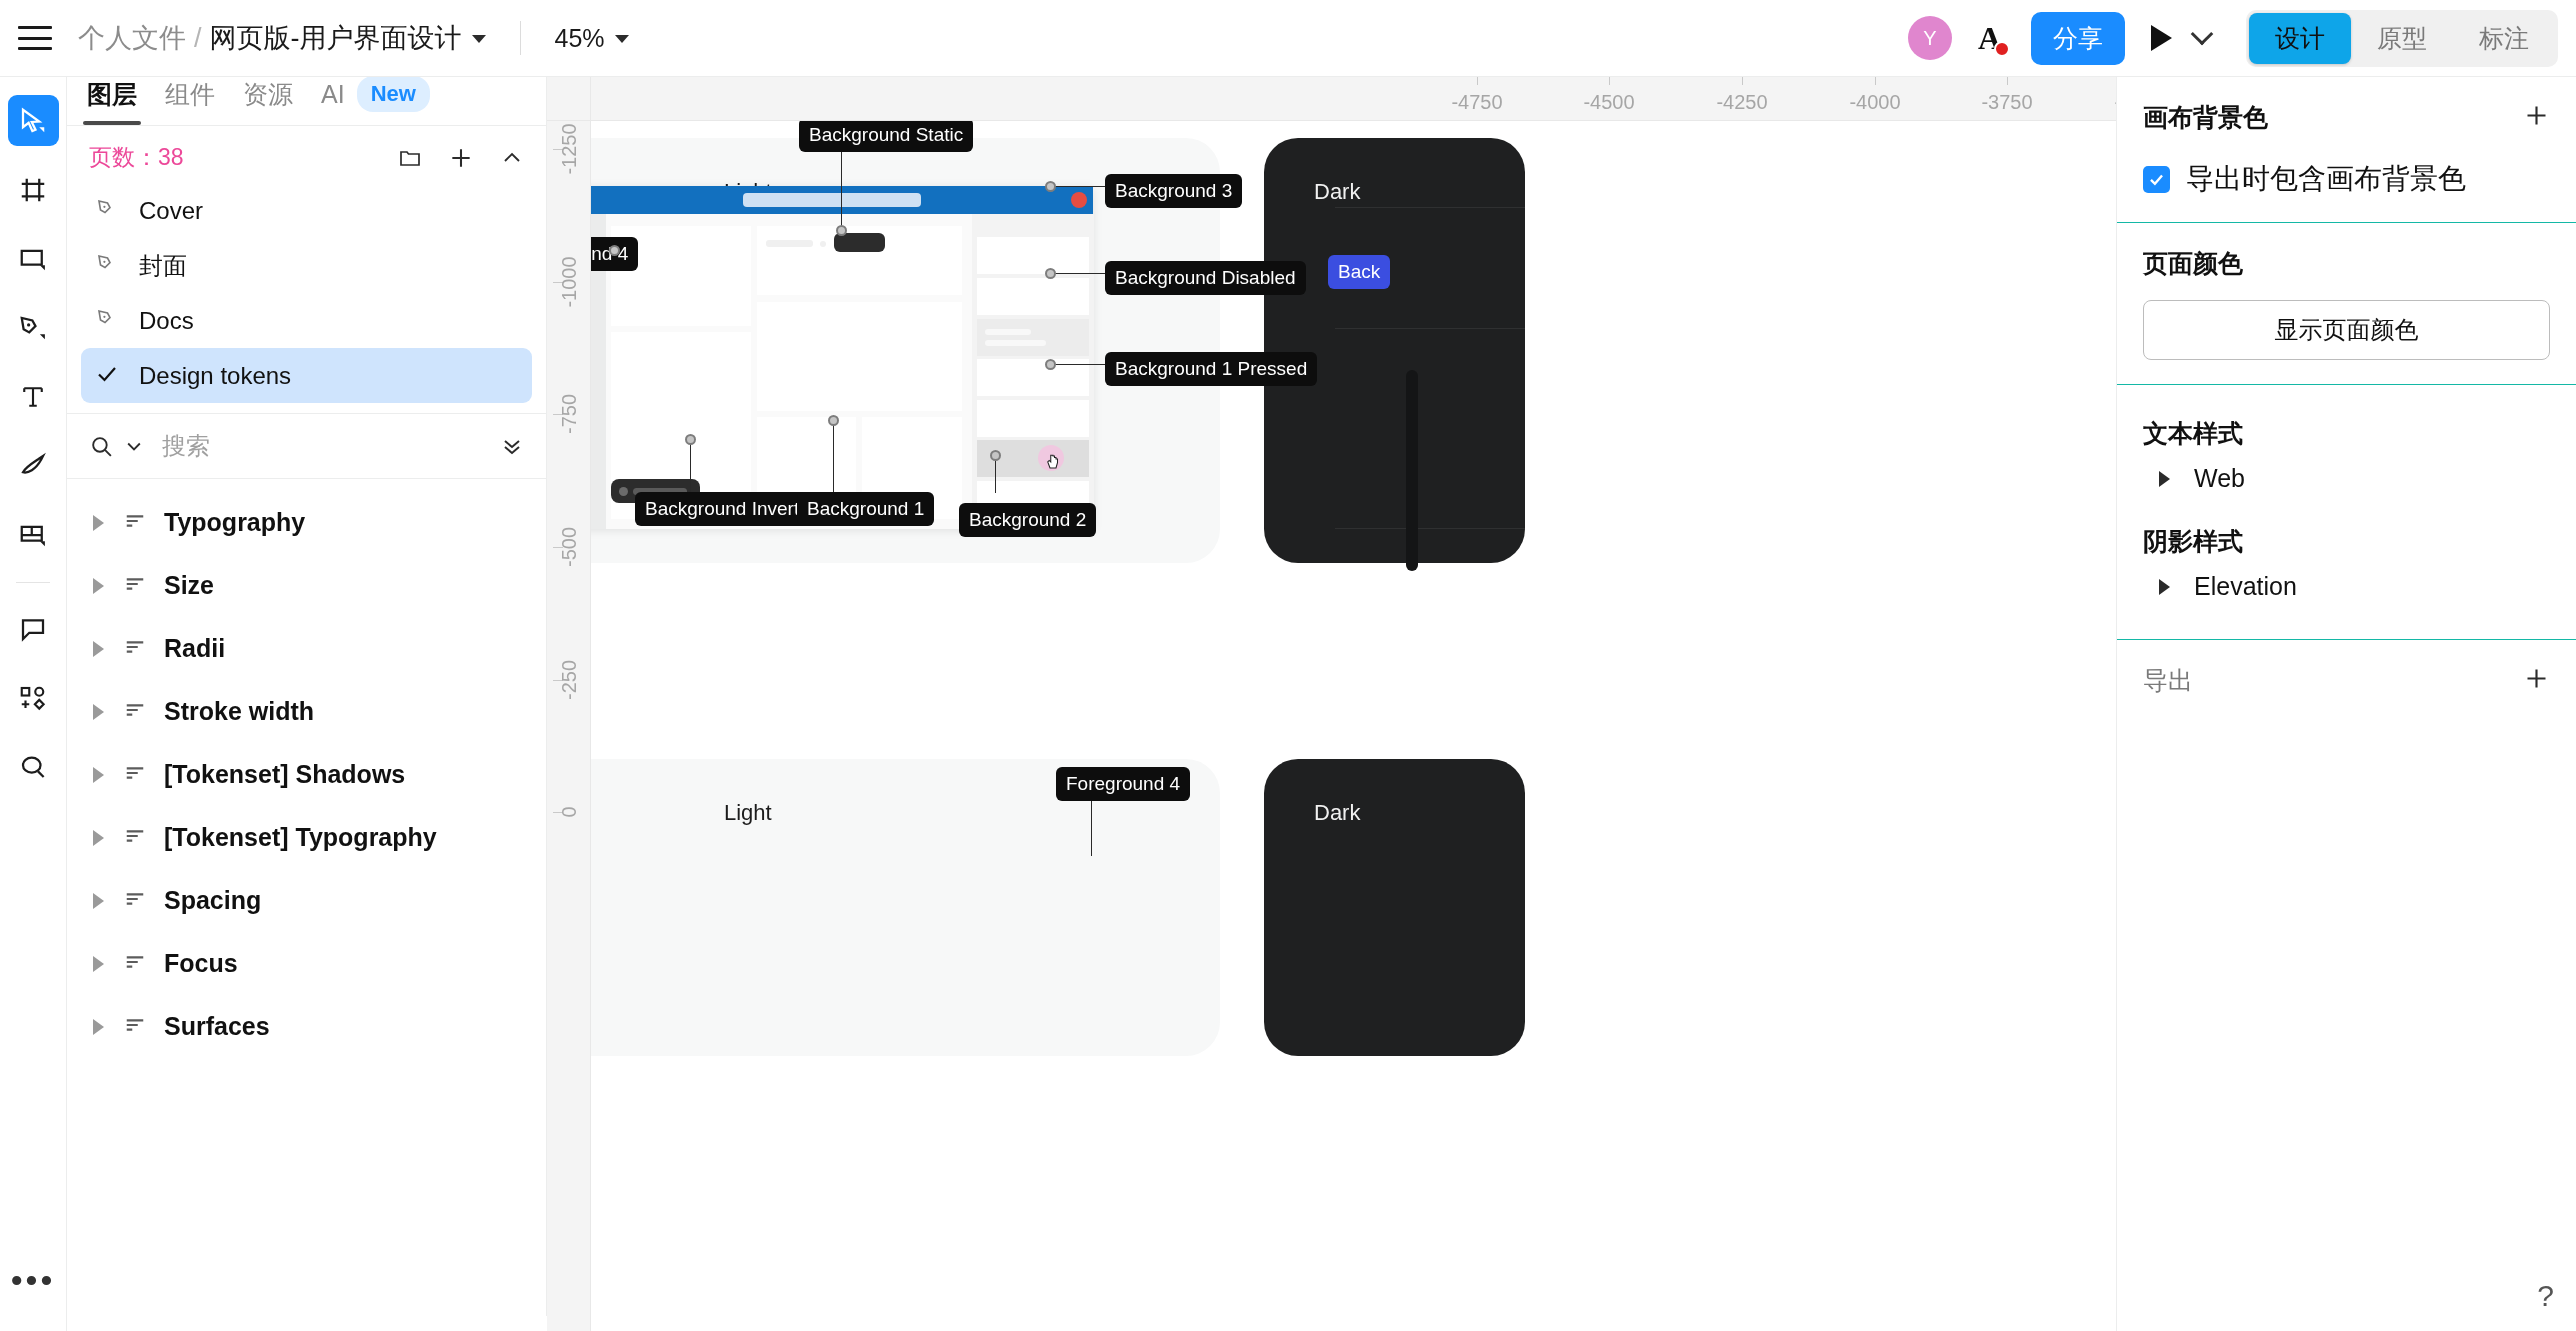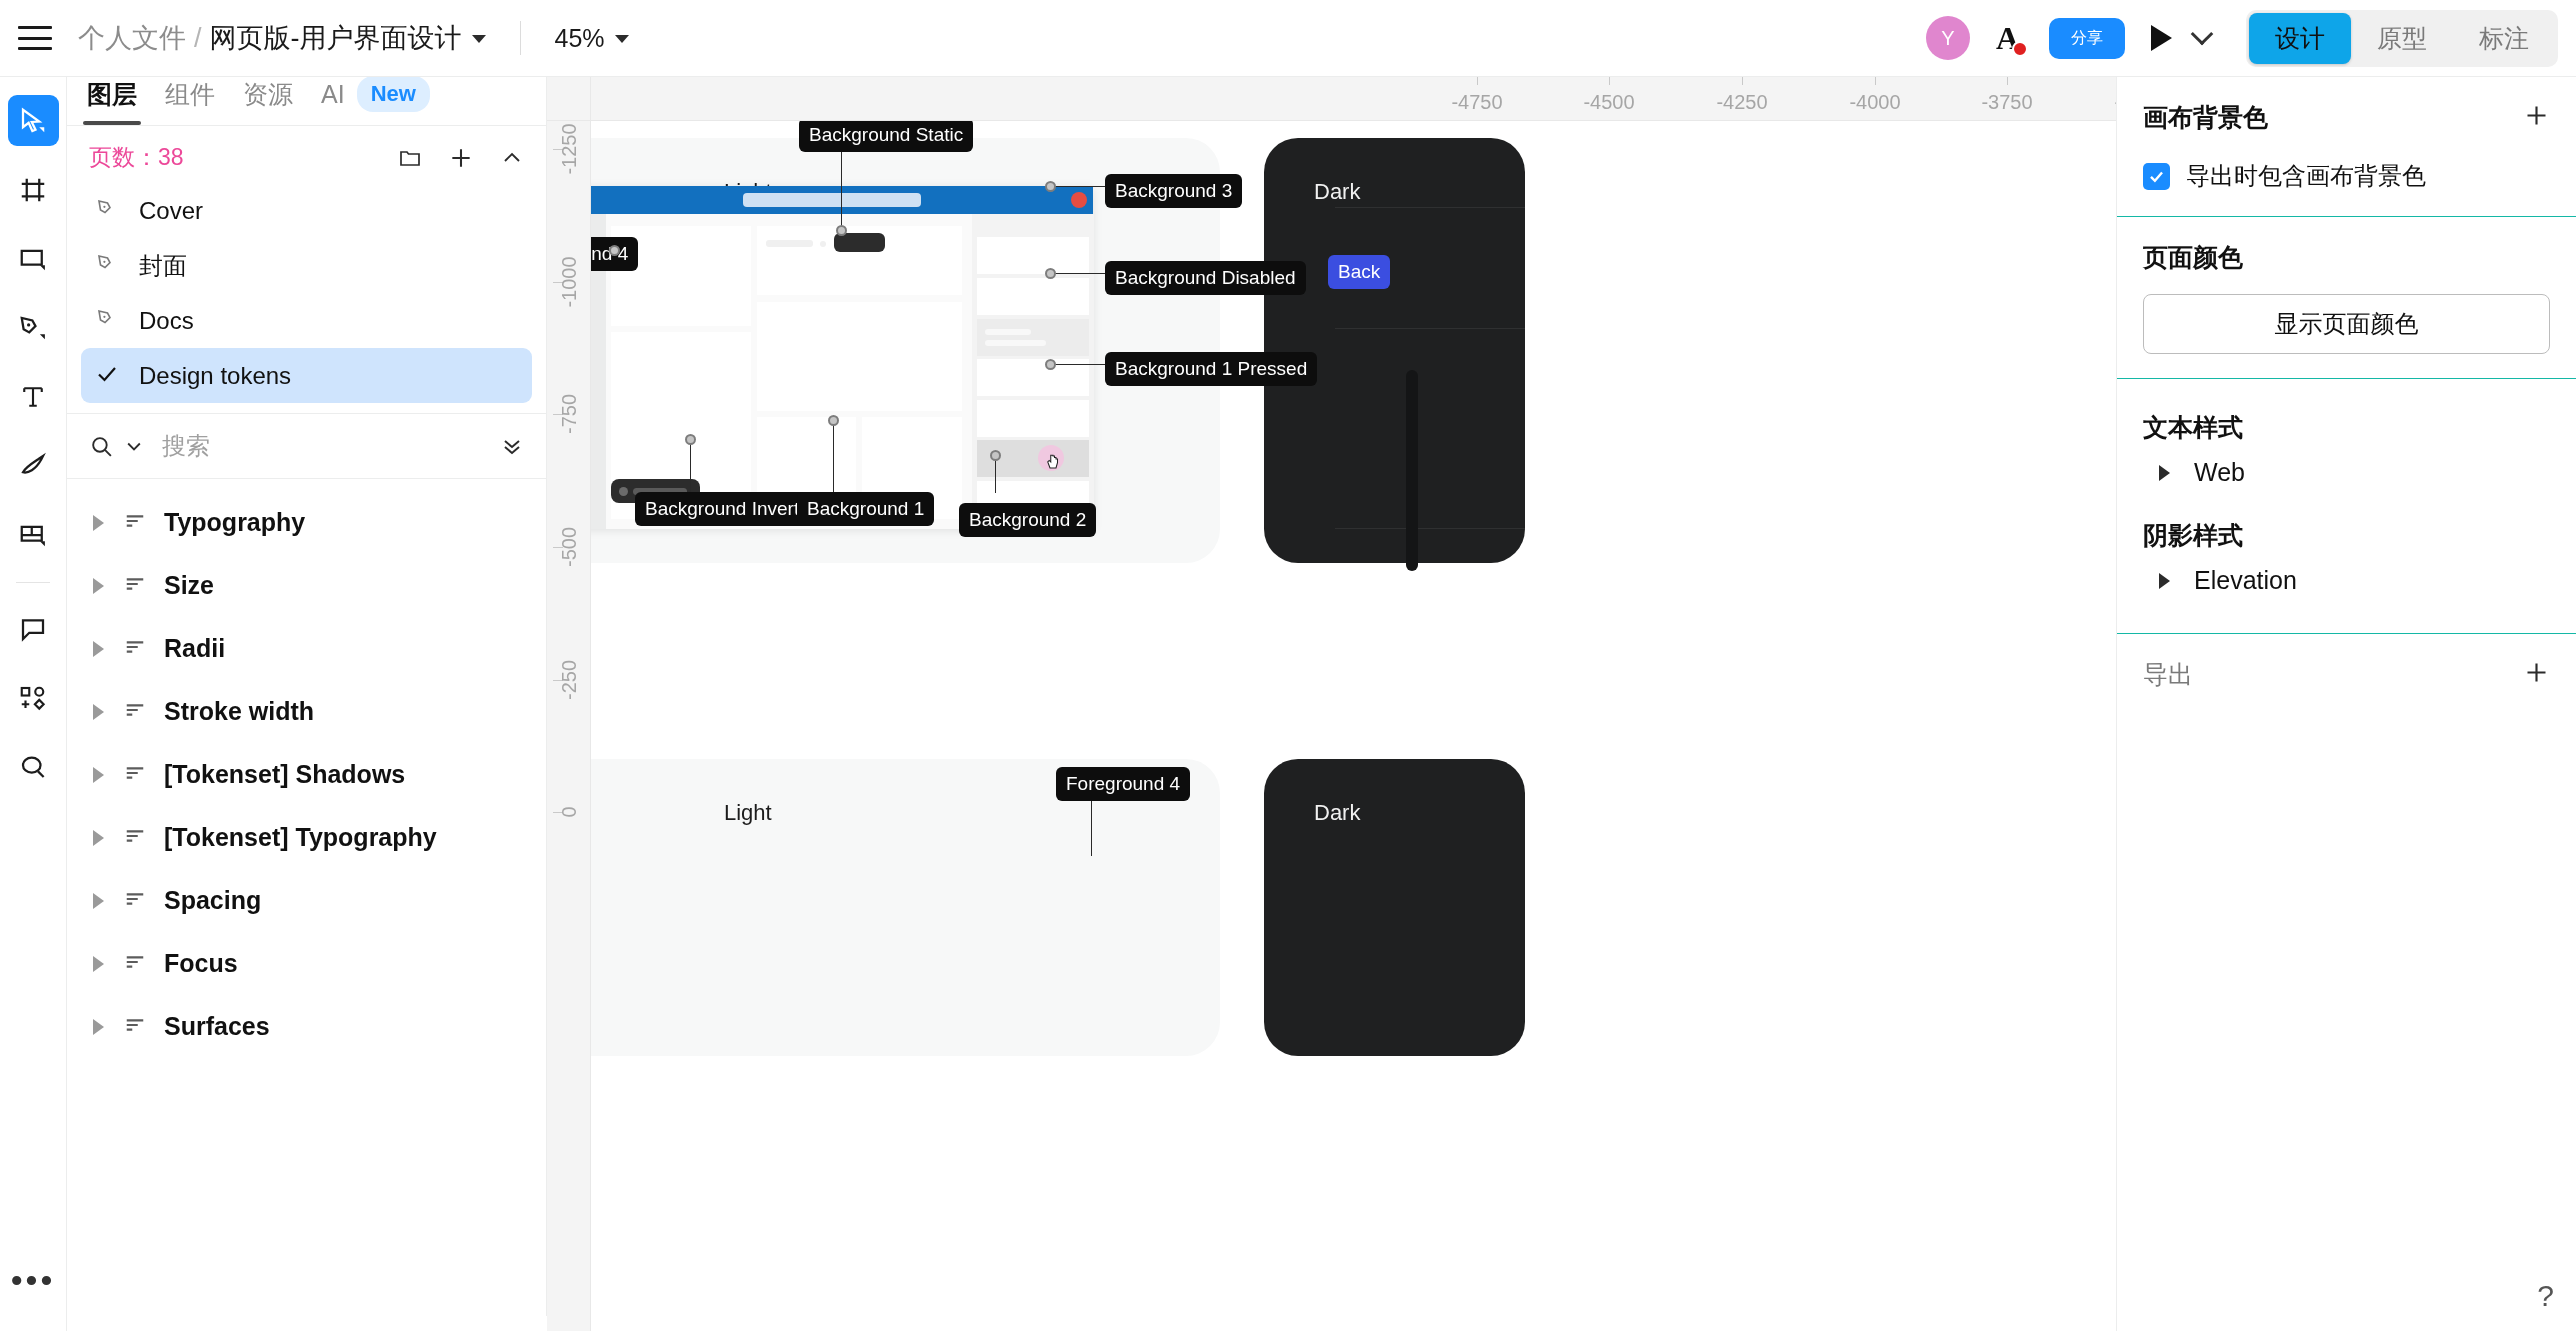--- a/index.html
+++ b/index.html
@@ -28,21 +28,21 @@
     border-top: 8px solid #2b2b2b; position: relative; top: -4px; }
   .vdivider { width: 1px; height: 34px; background: #dcdcdc; margin: 0 34px; }
   .zoomctl { display: flex; align-items: baseline; font-size: 25px; color: #1a1a1a; cursor: pointer; }
   .topbar-right { margin-left: auto; display: flex; align-items: center; padding-right: 18px; gap: 0; }
   .avatar { width: 44px; height: 44px; border-radius: 50%; background: #e086ce;
     color: #fff; font-size: 20px; display:flex; align-items:center; justify-content:center; cursor:pointer; }
   .fonticon { position: relative; margin-left: 26px; font-size: 32px; font-weight: bold;
     color: #111; font-family: "Liberation Serif", serif; cursor: pointer; line-height: 1; }
   .fonticon .dot { position: absolute; right: -9px; bottom: -3px; width: 16px; height: 16px;
     border-radius: 50%; background: #e02020; border: 2px solid #fff; }
-  .share-btn { margin-left: 30px; background: #1a8cff; color: #fff; font-size: 16px;
+  .share-btn { margin-left: 30px; background: #1a8cff; color: #fff; font-size: 25px;
     padding: 10px 22px; border-radius: 10px; cursor: pointer; }
   .play-btn { margin-left: 26px; width: 0; height: 0; border-top: 13px solid transparent;
     border-bottom: 13px solid transparent; border-left: 21px solid #111; cursor: pointer; }
   .chev-down { margin-left: 22px; width: 16px; height: 16px; border-right: 3px solid #333;
     border-bottom: 3px solid #333; transform: rotate(45deg); margin-top: -8px; cursor:pointer; }
   .seg { margin-left: 36px; display: flex; background: #f0f0f0; border-radius: 10px; padding: 3px; }
   .seg .s { font-size: 25px; color: #7a7a7a; padding: 9px 26px; border-radius: 8px; cursor: pointer; }
   .seg .s.active { background: #0ea5e9; color: #111; box-shadow: 0 1px 3px rgba(0,0,0,.18); }
 
   
@@ -104,21 +104,21 @@
   .rp-section { padding: 24px 26px; border-bottom: 1px solid #14b8a6; }
   .rp-section.nb { border-bottom: none; }
   .rp-head { display: flex; align-items: center; }
   .rp-title { font-size: 25px; font-weight: bold; color: #111; }
   .rp-title.grey { color: #7a7a7a; font-weight: normal; }
   .rp-plus { margin-left: auto; cursor: pointer; }
   .rp-checkrow { display: flex; align-items: center; margin-top: 26px; cursor: pointer; }
   .cbx { width: 27px; height: 27px; background: #1a8cff; border-radius: 5px;
     display: flex; align-items: center; justify-content: center; }
   .cbx svg { display:block; }
-  .rp-checklabel { font-size: 24px; color: #111; margin-left: 16px; }
+  .rp-checklabel { font-size: 28px; color: #111; margin-left: 16px; }
   .rp-btn { margin-top: 20px; width: 100%; border: 1px solid #bcbcbc; border-radius: 8px;
     padding: 13px 0; text-align: center; font-size: 24px; color: #111; cursor: pointer; background:#fff; }
   .rp-subhead { font-size: 25px; font-weight: bold; color: #111; margin-top: 8px; }
   .rp-tree { display: flex; align-items: center; height: 57px; padding-left: 16px; cursor: pointer; }
   .rp-tree .tri { width: 0; height: 0; border-top: 8px solid transparent;
     border-bottom: 8px solid transparent; border-left: 11px solid #2b2b2b; margin-right: 24px; }
   .rp-tree .lbl { font-size: 25px; color: #111; }
   .help-btn { position: absolute; right: 22px; bottom: 18px; font-size: 30px; color: #555; cursor: pointer; }
 
   

